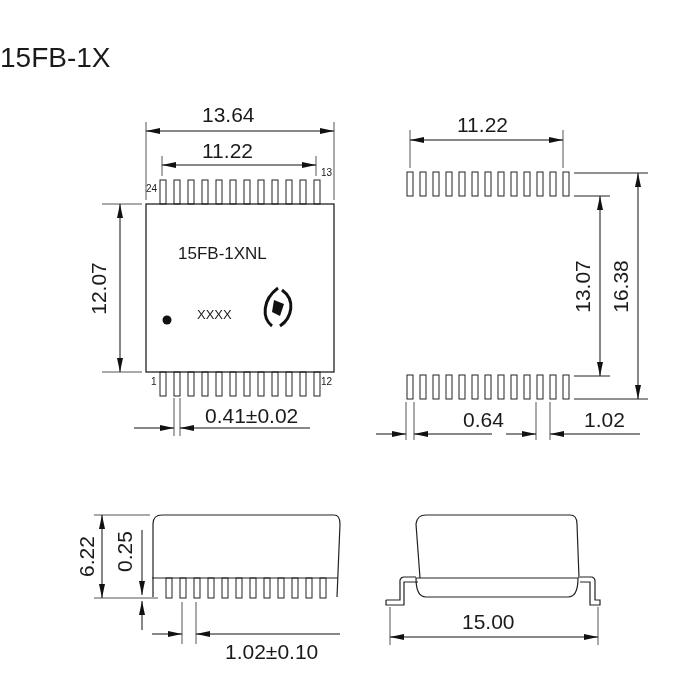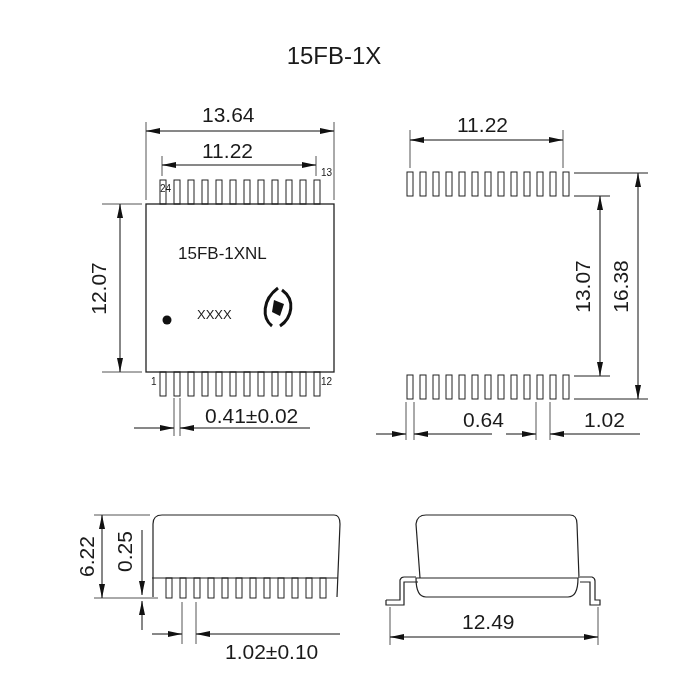--- a/index.html
+++ b/index.html
@@ -1,19 +1,19 @@
 <!DOCTYPE html>
 <html><head>
 <meta charset="utf-8">
 <style>
   html, body { margin:0; padding:0; background:#ffffff; }
   body { width:700px; height:700px; position:relative; overflow:hidden; font-family:"Liberation Sans", sans-serif; }
   #drawing { position:absolute; left:0; top:0; width:700px; height:700px; }
   .t { position:absolute; color:#1a1a1a; white-space:nowrap; line-height:1; }
-  .title { left:0; width:668px; top:44px; text-align:center; font-size:24px; }
+  .title { left:0; width:668px; top:44px; text-align:left; font-size:28px; }
   .dim { font-size:21px; }
   .small { font-size:10px; }
   .vert { transform-origin:center center; transform:rotate(-90deg); }
 </style>
 </head>
 <body>
 
 <div id="drawing">
   <svg width="700" height="700" viewBox="0 0 700 700" xmlns="http://www.w3.org/2000/svg">
     <defs>
@@ -184,21 +184,21 @@
       <line x1="390" y1="637" x2="598" y2="637" stroke="#111" stroke-width="1" marker-start="url(#ahs)" marker-end="url(#ah)"></line>
     </g>
   </svg>
 
   
   <div class="t title">15FB-1X</div>
 
   
   <div class="t dim" style="left:202px;top:104px;">13.64</div>
   <div class="t dim" style="left:202px;top:140px;">11.22</div>
-  <div class="t small" style="left:146px;top:184px;margin-left:14px;">24</div>
+  <div class="t small" style="left:146px;top:184px;">24</div>
   <div class="t small" style="left:321px;top:168px;">13</div>
   <div class="t small" style="left:151px;top:377px;">1</div>
   <div class="t small" style="left:321px;top:377px;">12</div>
   <div class="t" style="left:178px;top:245px;font-size:17px;">15FB-1XNL</div>
   <div class="t" style="left:197px;top:308px;font-size:13px;">XXXX</div>
   <div class="t dim vert" style="left:68px;top:278px;width:60px;text-align:center;">12.07</div>
   <div class="t dim" style="left:205px;top:405px;">0.41±0.02</div>
 
   
   <div class="t dim" style="left:457px;top:114px;">11.22</div>
@@ -206,14 +206,14 @@
   <div class="t dim vert" style="left:590px;top:276px;width:60px;text-align:center;">16.38</div>
   <div class="t dim" style="left:463px;top:409px;">0.64</div>
   <div class="t dim" style="left:584px;top:409px;">1.02</div>
 
   
   <div class="t dim vert" style="left:56px;top:546px;width:60px;text-align:center;">6.22</div>
   <div class="t dim vert" style="left:94px;top:541px;width:60px;text-align:center;">0.25</div>
   <div class="t dim" style="left:225px;top:609px;margin-top:32px;">1.02±0.10</div>
 
   
-  <div class="t dim" style="left:462px;top:611px;">12.49</div>
+  <div class="t dim" style="left:462px;top:611px;">15.00</div>
 </div>
 
 </body></html>

